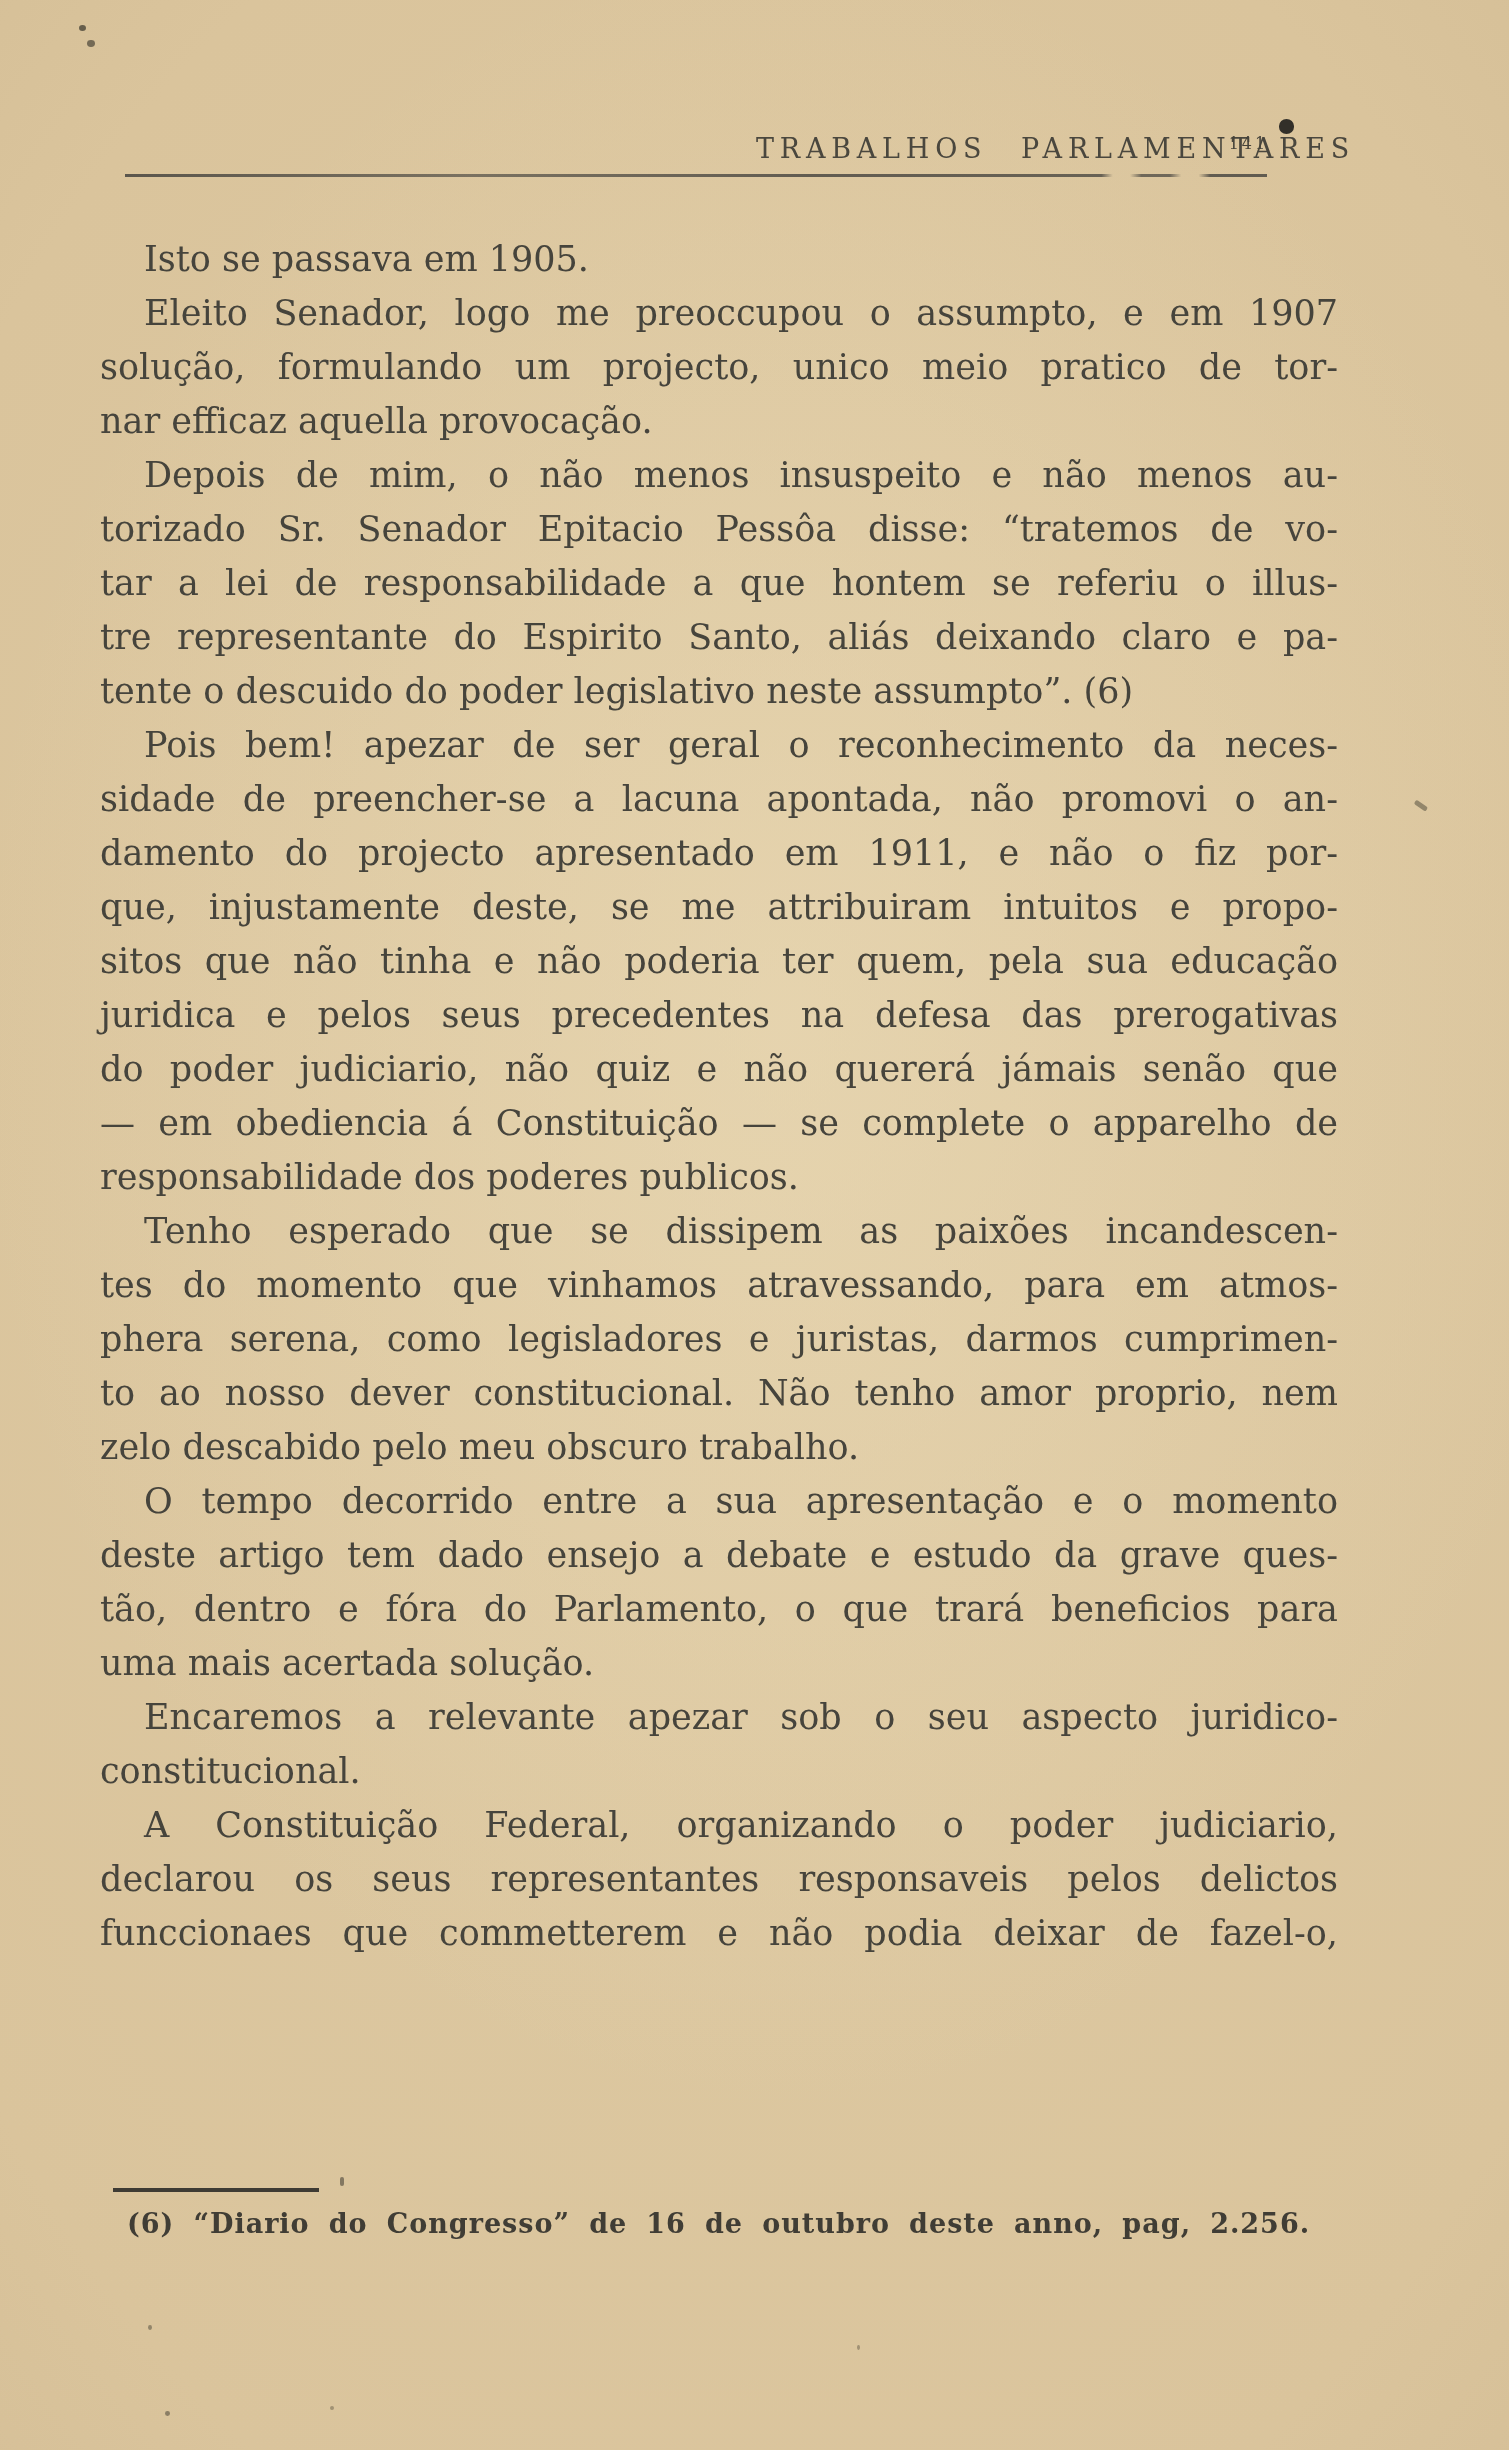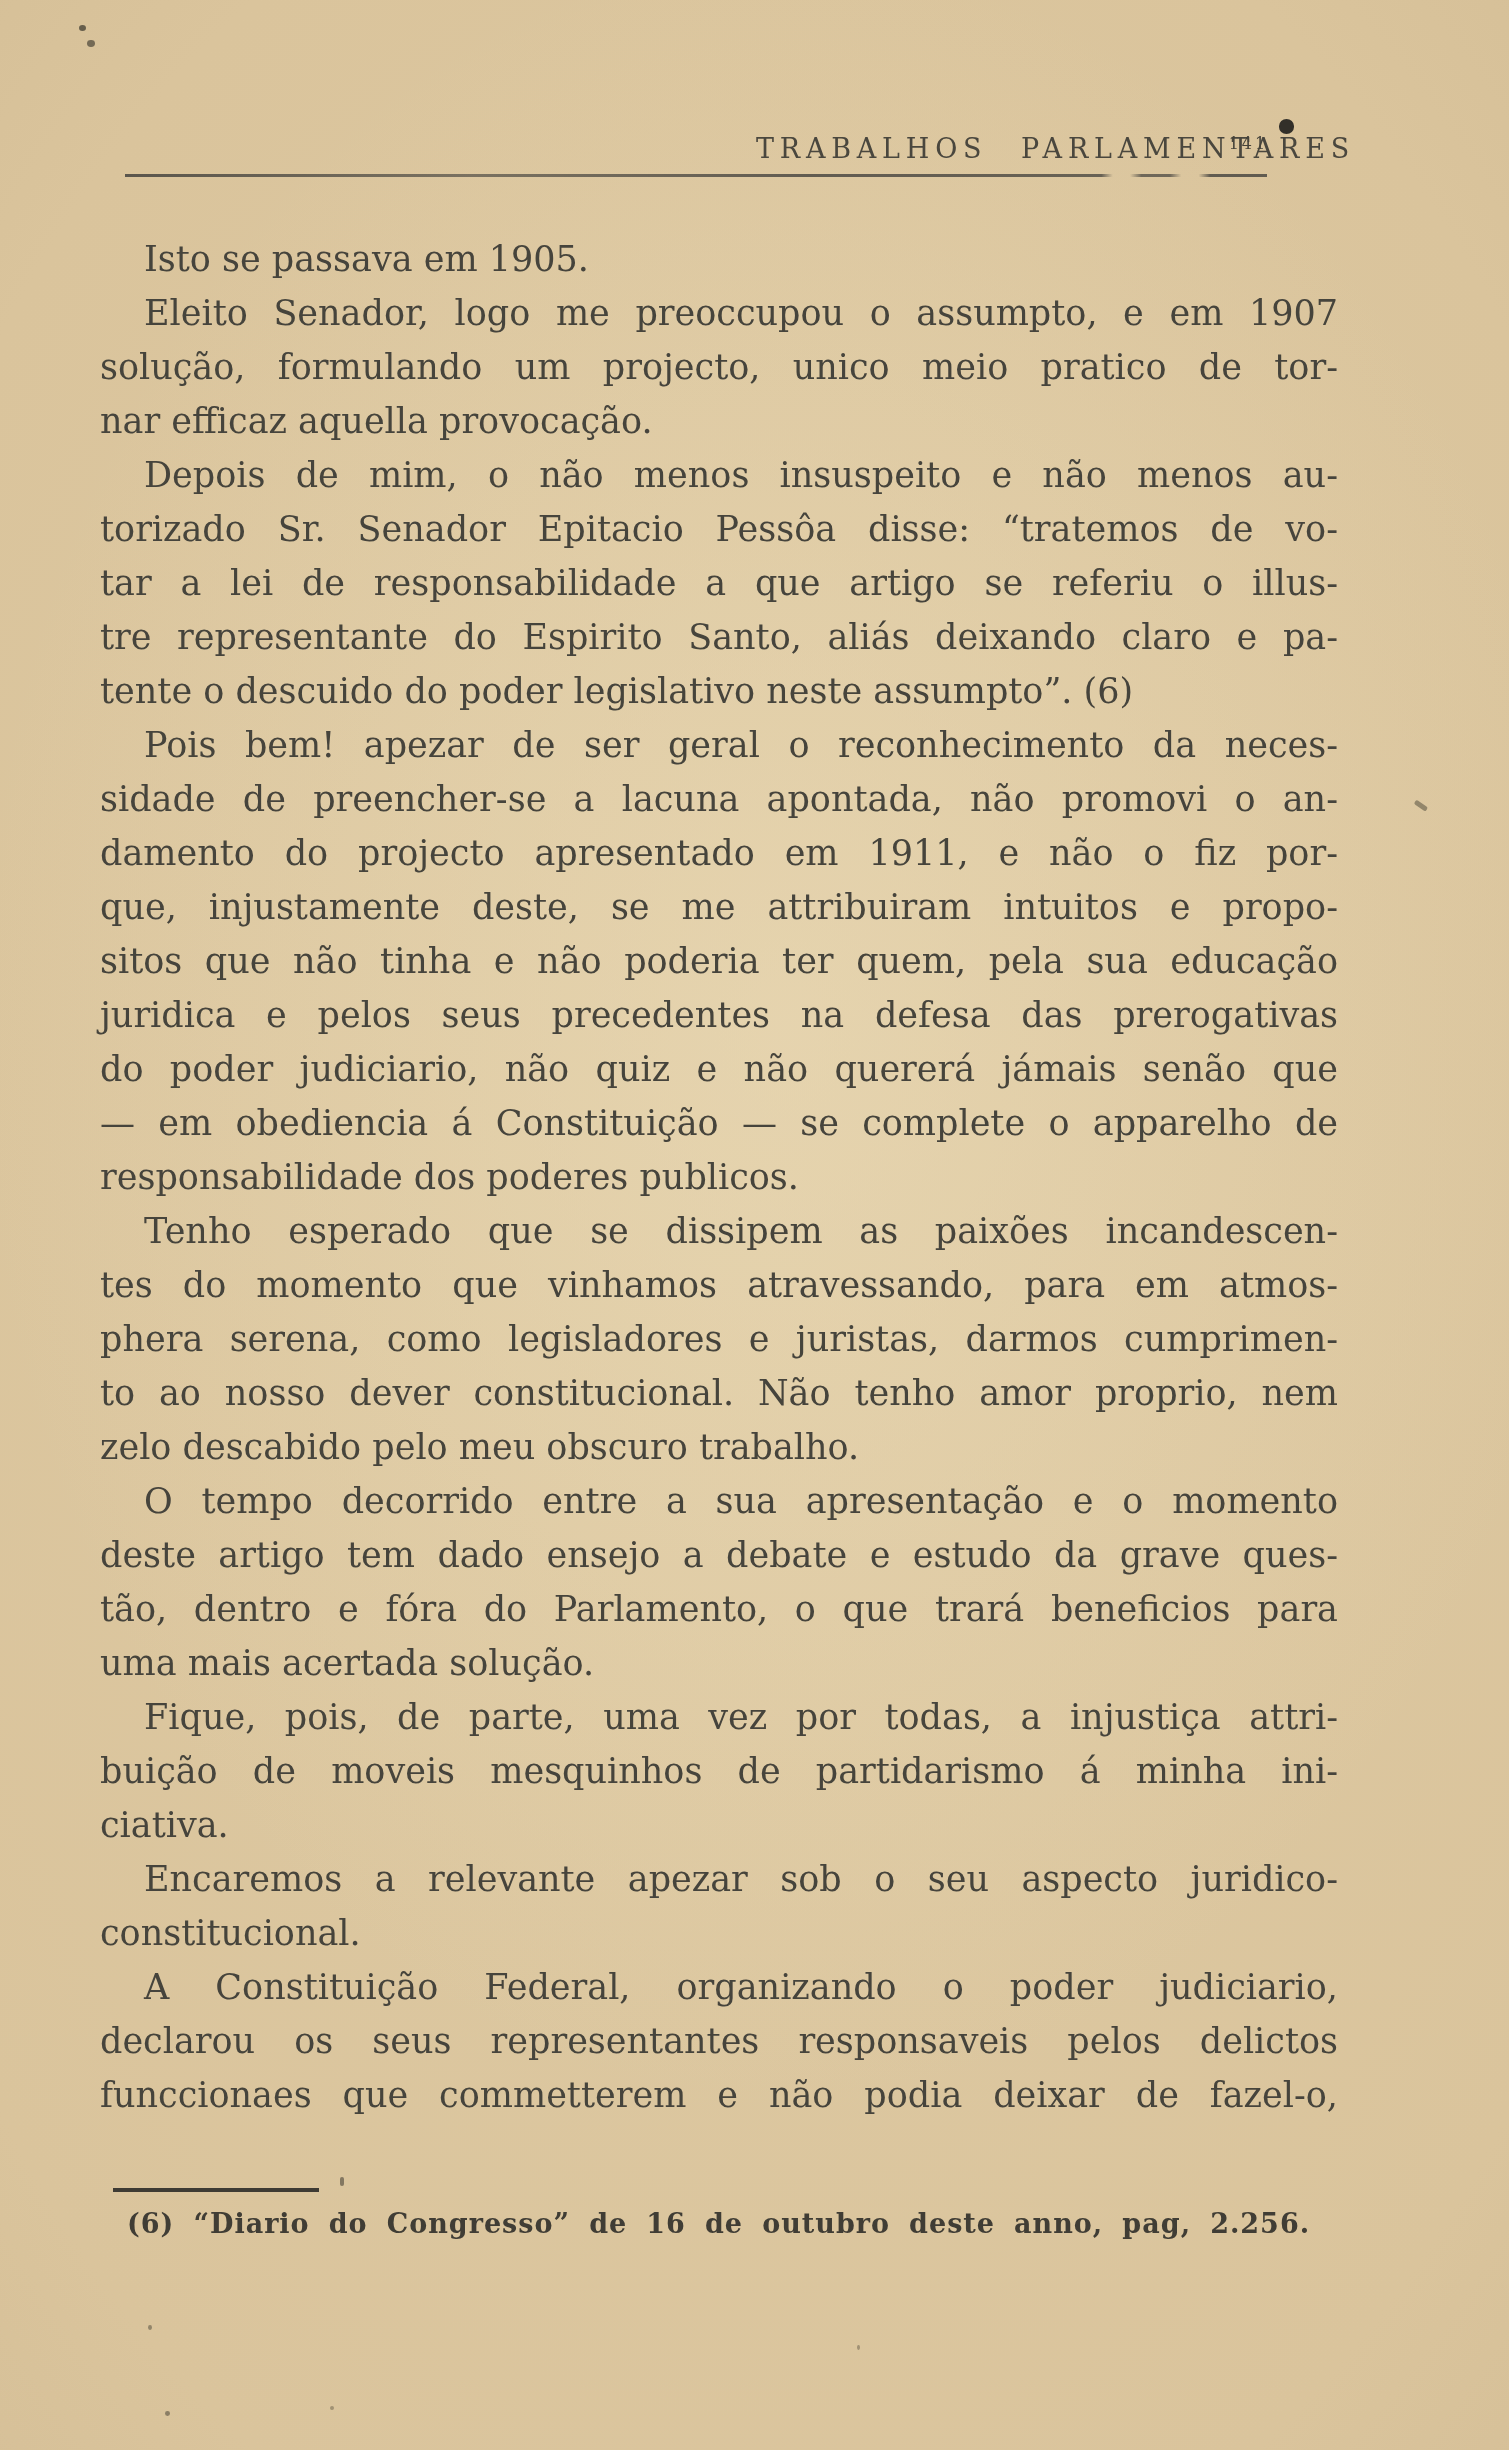--- a/index.html
+++ b/index.html
@@ -90,21 +90,21 @@
         <div class="line first endpara">Isto se passava em 1905.</div>
       </div>
       <div>
         <div class="line first">Eleito Senador, logo me preoccupou o assumpto, e em 1907</div>
         <div class="line">solução, formulando um projecto, unico meio pratico de tor-</div>
         <div class="line endpara">nar efficaz aquella provocação.</div>
       </div>
       <div>
         <div class="line first">Depois de mim, o não menos insuspeito e não menos au-</div>
         <div class="line">torizado Sr. Senador Epitacio Pessôa disse: “tratemos de vo-</div>
-        <div class="line">tar a lei de responsabilidade a que artigo se referiu o illus-</div>
+        <div class="line">tar a lei de responsabilidade a que hontem se referiu o illus-</div>
         <div class="line">tre representante do Espirito Santo, aliás deixando claro e pa-</div>
         <div class="line endpara">tente o descuido do poder legislativo neste assumpto”. (6)</div>
       </div>
       <div>
         <div class="line first">Pois bem! apezar de ser geral o reconhecimento da neces-</div>
         <div class="line">sidade de preencher-se a lacuna apontada, não promovi o an-</div>
         <div class="line">damento do projecto apresentado em 1911, e não o fiz por-</div>
         <div class="line">que, injustamente deste, se me attribuiram intuitos e propo-</div>
         <div class="line">sitos que não tinha e não poderia ter quem, pela sua educação</div>
         <div class="line">juridica e pelos seus precedentes na defesa das prerogativas</div>
@@ -119,25 +119,20 @@
         <div class="line">to ao nosso dever constitucional. Não tenho amor proprio, nem</div>
         <div class="line endpara">zelo descabido pelo meu obscuro trabalho.</div>
       </div>
       <div>
         <div class="line first">O tempo decorrido entre a sua apresentação e o momento</div>
         <div class="line">deste artigo tem dado ensejo a debate e estudo da grave ques-</div>
         <div class="line">tão, dentro e fóra do Parlamento, o que trará beneficios para</div>
         <div class="line endpara">uma mais acertada solução.</div>
       </div>
       <div>
-        <div class="line first">Fique, pois, de parte, uma vez por todas, a injustiça attri-</div>
-        <div class="line">buição de moveis mesquinhos de partidarismo á minha ini-</div>
-        <div class="line endpara">ciativa.</div>
-      </div>
-      <div>
         <div class="line first">Encaremos a relevante apezar sob o seu aspecto juridico-</div>
         <div class="line endpara">constitucional.</div>
       </div>
       <div>
         <div class="line first">A Constituição Federal, organizando o poder judiciario,</div>
         <div class="line">declarou os seus representantes responsaveis pelos delictos</div>
         <div class="line">funccionaes que commetterem e não podia deixar de fazel-o,</div>
       </div>
     </div>
 

